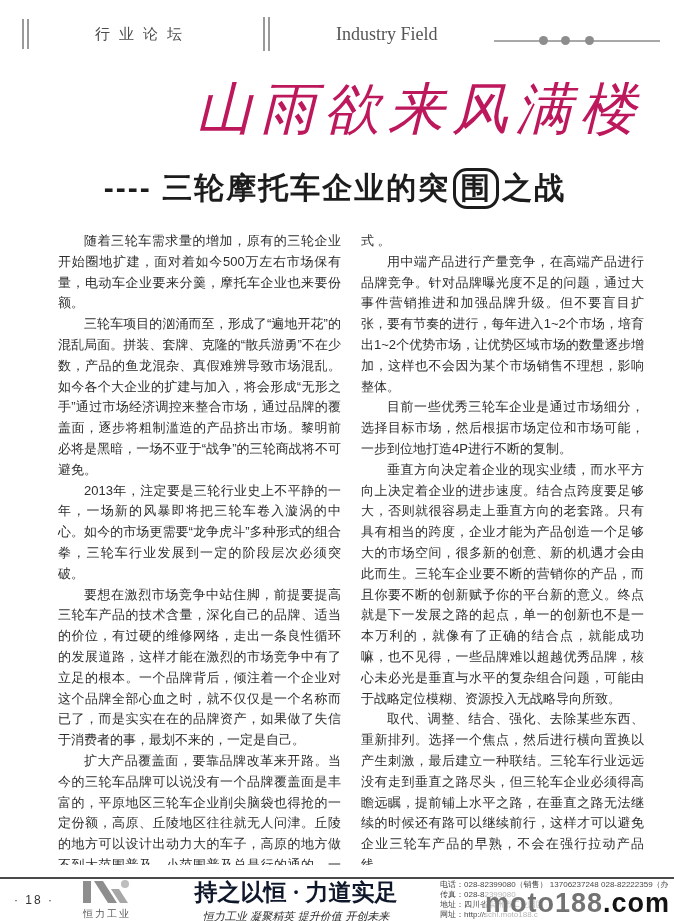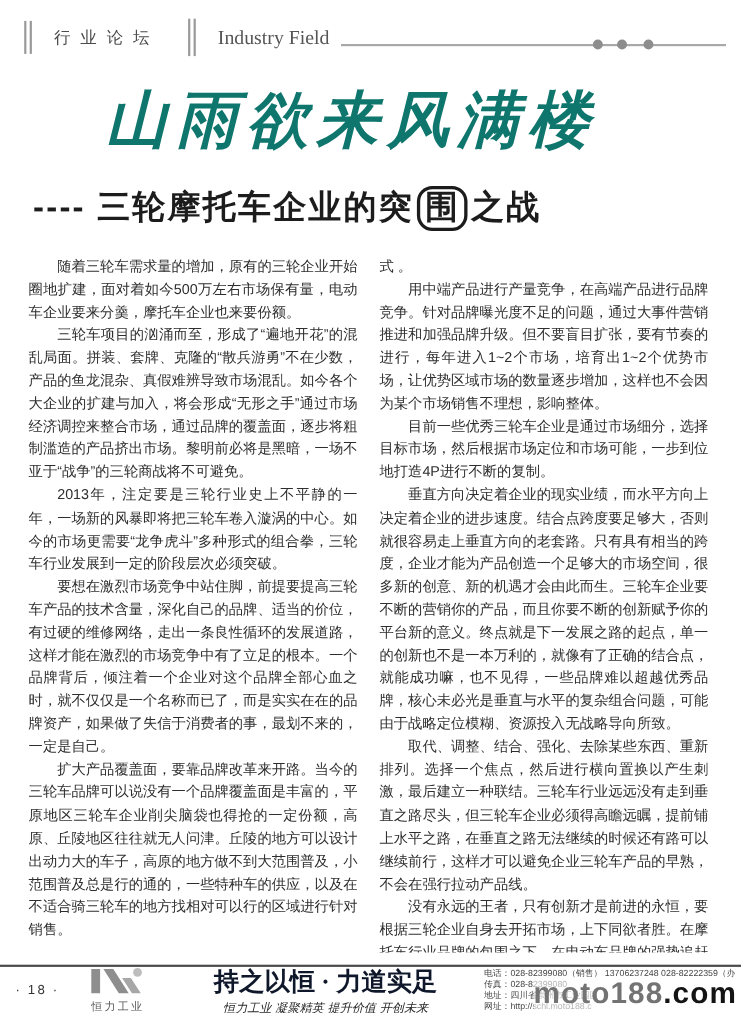--- a/index.html
+++ b/index.html
@@ -3,44 +3,44 @@
 <meta charset="utf-8">
 <style>
   * { margin:0; padding:0; box-sizing:border-box; }
   html,body { background:#e9e9e9; }
   .page {
     position:relative; width:674px; height:921px; margin:0 auto;
     background:#ffffff; overflow:hidden;
     font-family:"Liberation Sans", sans-serif; color:#2e2e2e;
   }
   
-  .header { display:flex; align-items:center; padding:20px 14px 0 22px; height:48px; }
+  .header { display:flex; align-items:center; padding:20px 14px 0 22px; height:48px;gap:46px; }
   .dbar { width:7px; height:30px; border-left:2px solid #9a9a9a; border-right:2px solid #9a9a9a; margin-right:20px; }
   .dbar.second { margin-left:26px; height:34px; }
   .sec-cn { font-family:"Liberation Serif", serif; font-size:15px; letter-spacing:9px; color:#4c4c4c; white-space:nowrap; }
   .sec-en { font-family:"Liberation Serif", serif; font-size:18px; color:#555; white-space:nowrap; margin-right:10px; }
   .hline { position:relative; flex:1; height:2px; background:#a8a8a8; align-self:center; margin-top:14px; }
   .hline .dot { position:absolute; top:-4px; width:9px; height:9px; border-radius:50%; background:#8d8d8d; }
   .hline .dot:nth-child(1){ right:112px; } .hline .dot:nth-child(2){ right:90px; } .hline .dot:nth-child(3){ right:66px; }
   
   .titleblock { padding:24px 30px 8px 30px; }
   .main-title {
-    font-family:"DejaVu Serif", serif; font-style:italic; font-weight:bold;
-    font-size:56px; letter-spacing:8px; color:#0f766e; padding-left:66px; white-space:nowrap;
+    font-family:"DejaVu Serif", serif; font-style:italic; font-weight:normal;
+    font-size:56px; letter-spacing:8px; color:#be185d; padding-left:66px; white-space:nowrap;text-align:right;
   }
   .subtitle {
-    margin-top:20px; text-align:left; padding-right:4px;
+    margin-top:20px; text-align:center; padding-right:4px;
     font-size:30px; font-weight:bold; color:#1c1c1c; letter-spacing:2px; white-space:nowrap;
   }
   .circled {
     display:inline-block; border:3px solid #1c1c1c; border-radius:14px;
     padding:0 4px 2px 4px; margin:0 3px; line-height:1.1; font-size:30px;
   }
   
-  .columns { display:flex; gap:20px; padding:14px 30px 0 26px; height:648px; overflow:hidden; }
+  .columns { display:flex; gap:20px; padding:14px 30px 0 58px; height:648px; overflow:hidden; }
   .col { flex:1; text-align:justify; }
   .para { font-size:13px; line-height:20.8px; text-indent:2em; color:#2e2e2e; }
   .para.cont { text-indent:0; }
   
   .footer {
     position:absolute; left:0; right:0; bottom:0; height:44px;
     border-top:2px solid #4a4a4a; display:flex; align-items:center; padding:2px 6px 2px 14px;
   }
   .pagenum { font-size:12px; color:#333; width:58px; letter-spacing:2px; }
   .logo-wrap { width:70px; text-align:center; margin-right:24px; }

